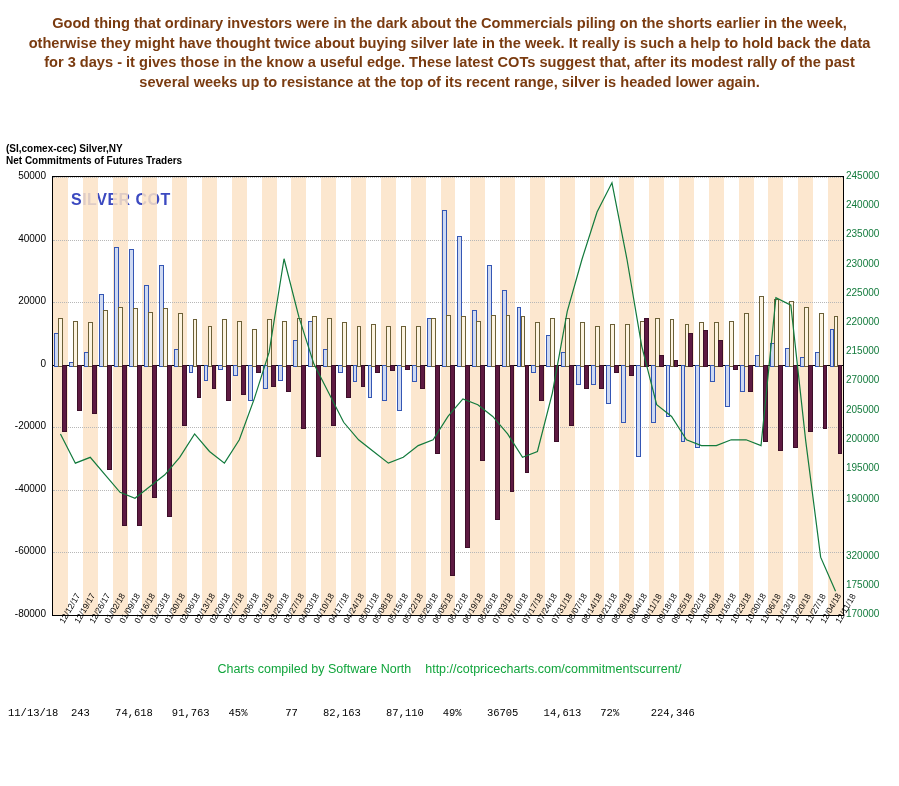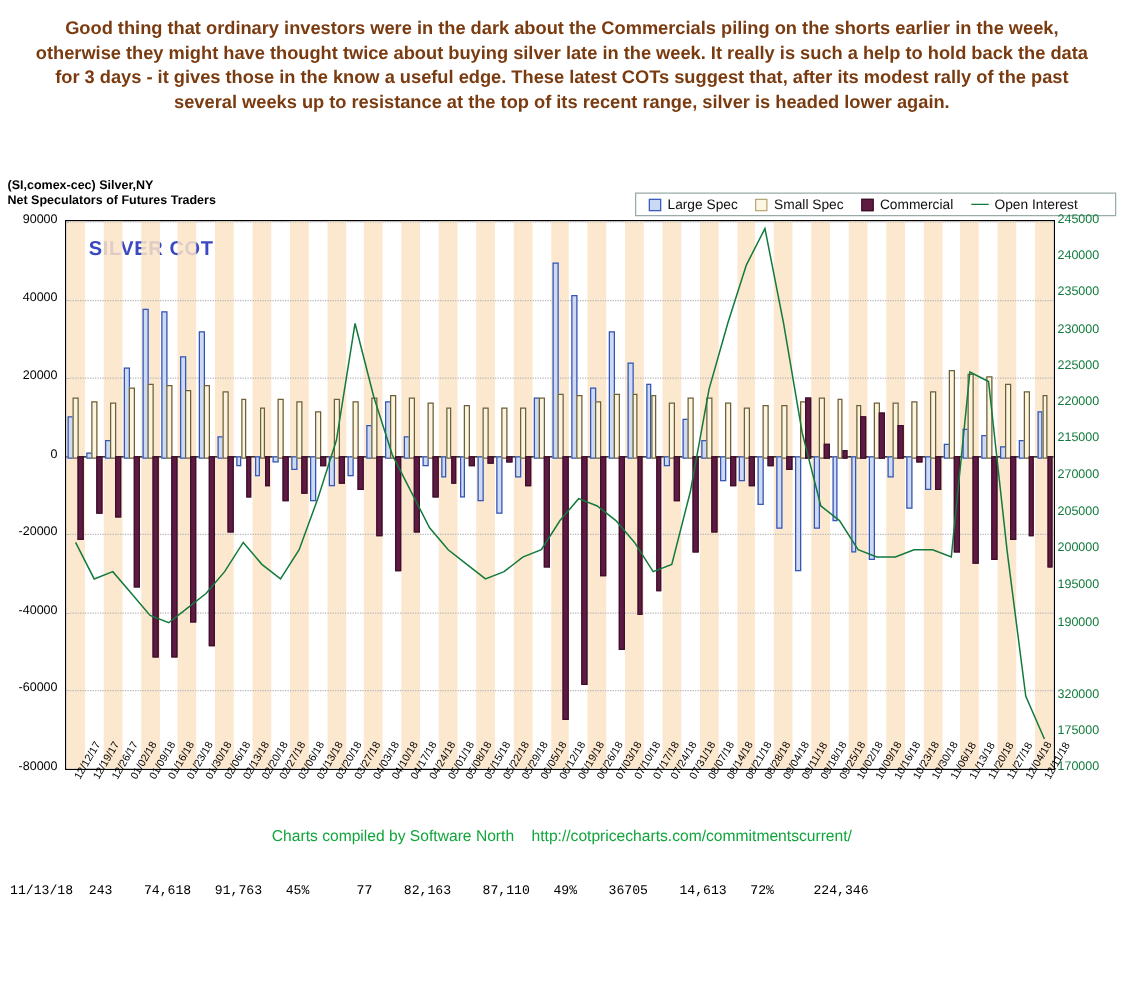--- a/index.html
+++ b/index.html
@@ -81,40 +81,22 @@
   .trow{display:block;}
 </style>
 </head>
 <body>
 
 <div id="headline">Good thing that ordinary investors were in the dark about the Commercials piling on the shorts earlier in the week, otherwise they might have thought twice about buying silver late in the week. It really is such a help to hold back the data for 3 days - it gives those in the know a useful edge. These latest COTs suggest that, after its modest rally of the past several weeks up to resistance at the top of its recent range, silver is headed lower again.</div>
 
 <div id="chart-area">
 
   <div class="sym-line" id="sym1">(SI,comex-cec) Silver,NY</div>
-  <div class="sym-line" id="sym2">Net Speculators of Futures Traders</div>
-
-  <div id="legend">
-    <div class="leg">
-      <span class="swatch sw-large"></span>
-      <span>Large Spec</span>
-    </div>
-    <div class="leg">
-      <span class="swatch sw-small"></span>
-      <span>Small Spec</span>
-    </div>
-    <div class="leg">
-      <span class="swatch sw-comm"></span>
-      <span>Commercial</span>
-    </div>
-    <div class="leg">
-      <span class="swatch sw-oi"></span>
-      <span>Open Interest</span>
-    </div>
-  </div>
+  <div class="sym-line" id="sym2">Net Commitments of Futures Traders</div>
+
 
   <div id="plot">
     <div id="chart-title">SILVER COT</div>
     <div id="bands">
         <div class="band" style="left: 0px; width: 14.9057px;"></div>
         <div class="band" style="left: 29.8113px; width: 14.9057px;"></div>
         <div class="band" style="left: 59.6226px; width: 14.9057px;"></div>
         <div class="band" style="left: 89.434px; width: 14.9057px;"></div>
         <div class="band" style="left: 119.245px; width: 14.9057px;"></div>
         <div class="band" style="left: 149.057px; width: 14.9057px;"></div>
@@ -317,21 +299,21 @@
   </div>
 
   <div id="yaxis-left">
       <div class="ylab" style="left: 0px; top: 466px;">-80000</div>
       <div class="ylab" style="left: 0px; top: 403.429px;">-60000</div>
       <div class="ylab" style="left: 0px; top: 340.857px;">-40000</div>
       <div class="ylab" style="left: 0px; top: 278.286px;">-20000</div>
       <div class="ylab" style="left: 0px; top: 215.714px;">0</div>
       <div class="ylab" style="left: 0px; top: 153.143px;">20000</div>
       <div class="ylab" style="left: 0px; top: 90.5714px;">40000</div>
-      <div class="ylab" style="left: 0px; top: 28px;">90000</div>
+      <div class="ylab" style="left: 0px; top: 28px;">50000</div>
     </div>
   <div id="yaxis-right">
       <div class="ylab right" style="left: 846px; top: 466px;">170000</div>
       <div class="ylab right" style="left: 846px; top: 436.8px;">175000</div>
       <div class="ylab right" style="left: 846px; top: 407.6px;">320000</div>
       <div class="ylab right" style="left: 892px; top: 378.4px; margin-left: 48px;">185000</div>
       <div class="ylab right" style="left: 846px; top: 351px;">190000</div>
       <div class="ylab right" style="left: 846px; top: 320px;">195000</div>
       <div class="ylab right" style="left: 846px; top: 290.8px;">200000</div>
       <div class="ylab right" style="left: 846px; top: 261.6px;">205000</div>

